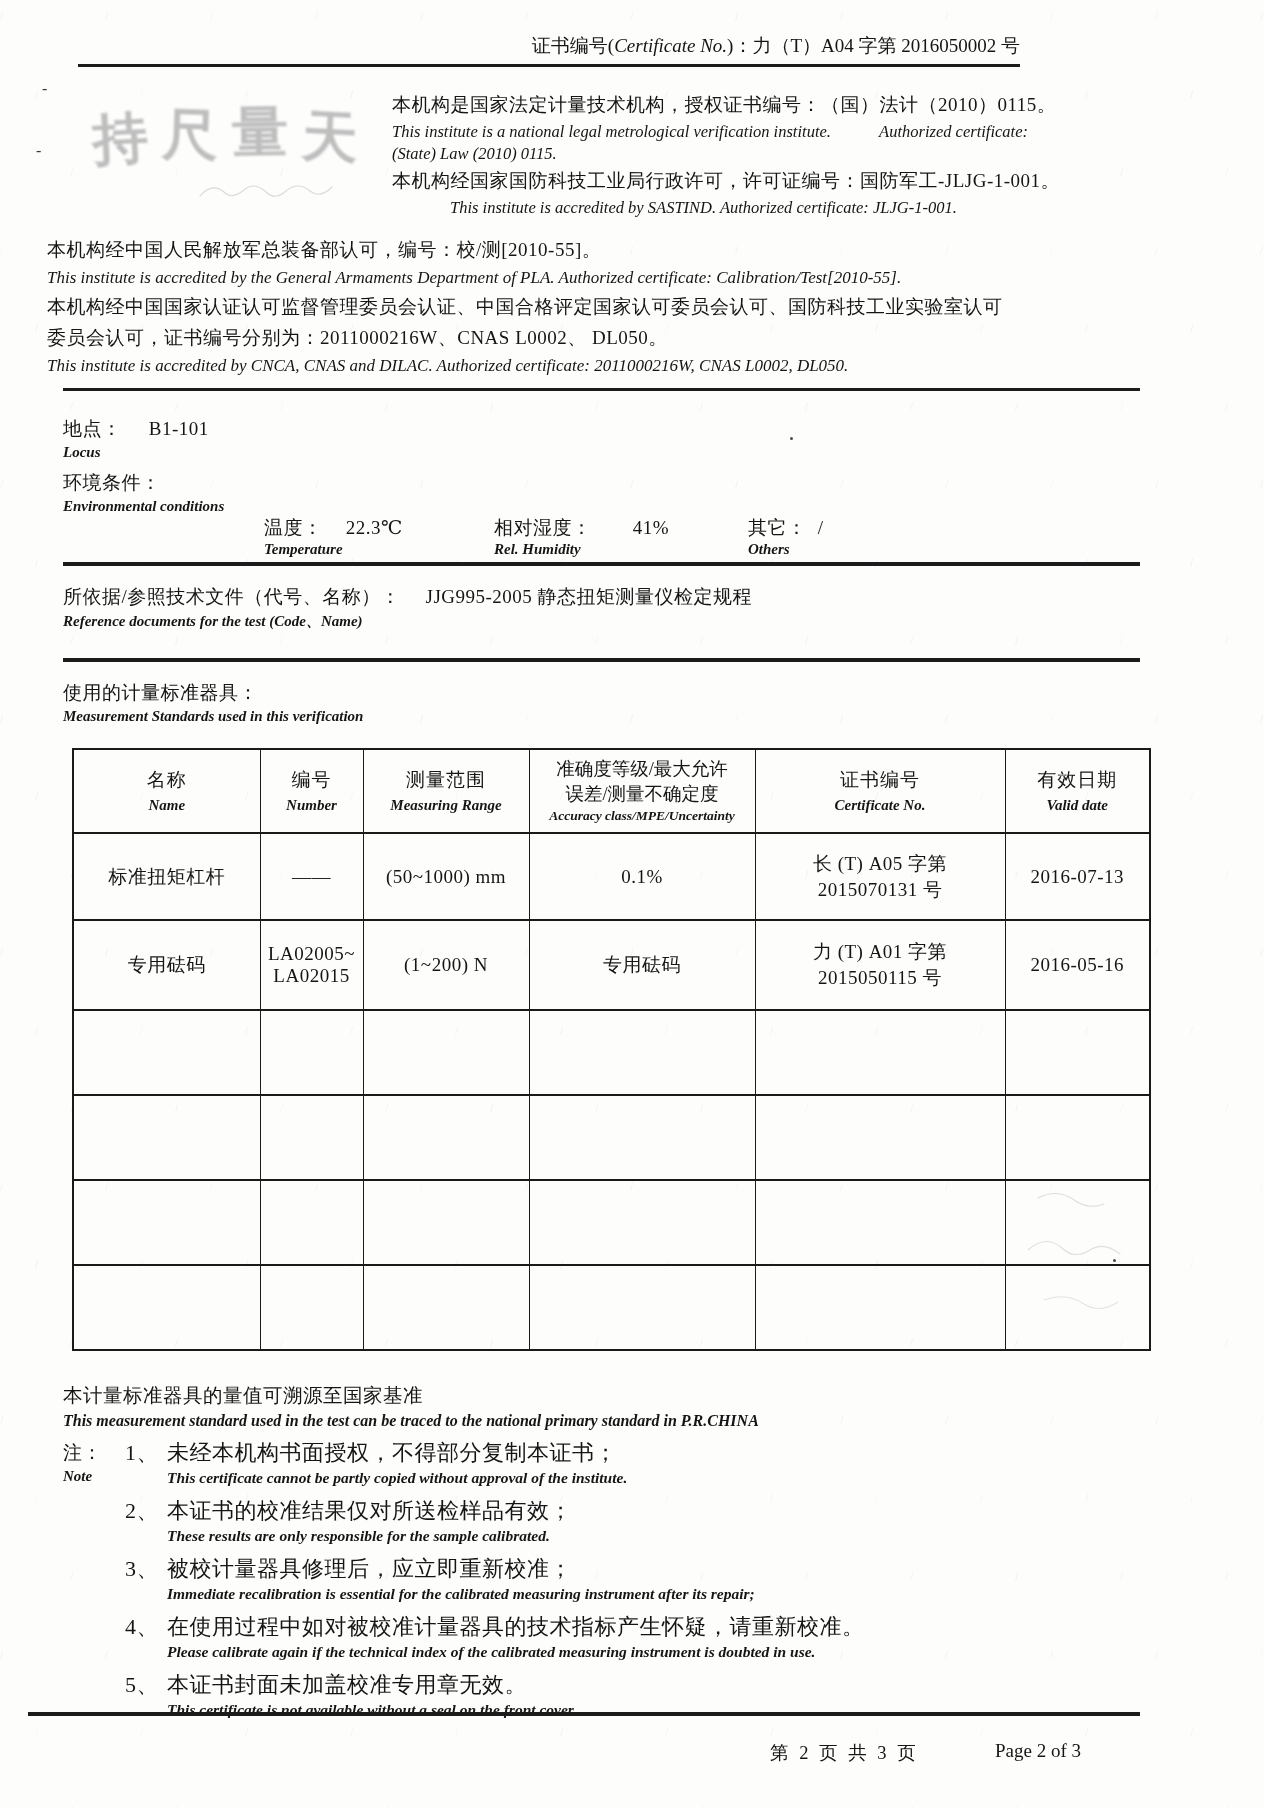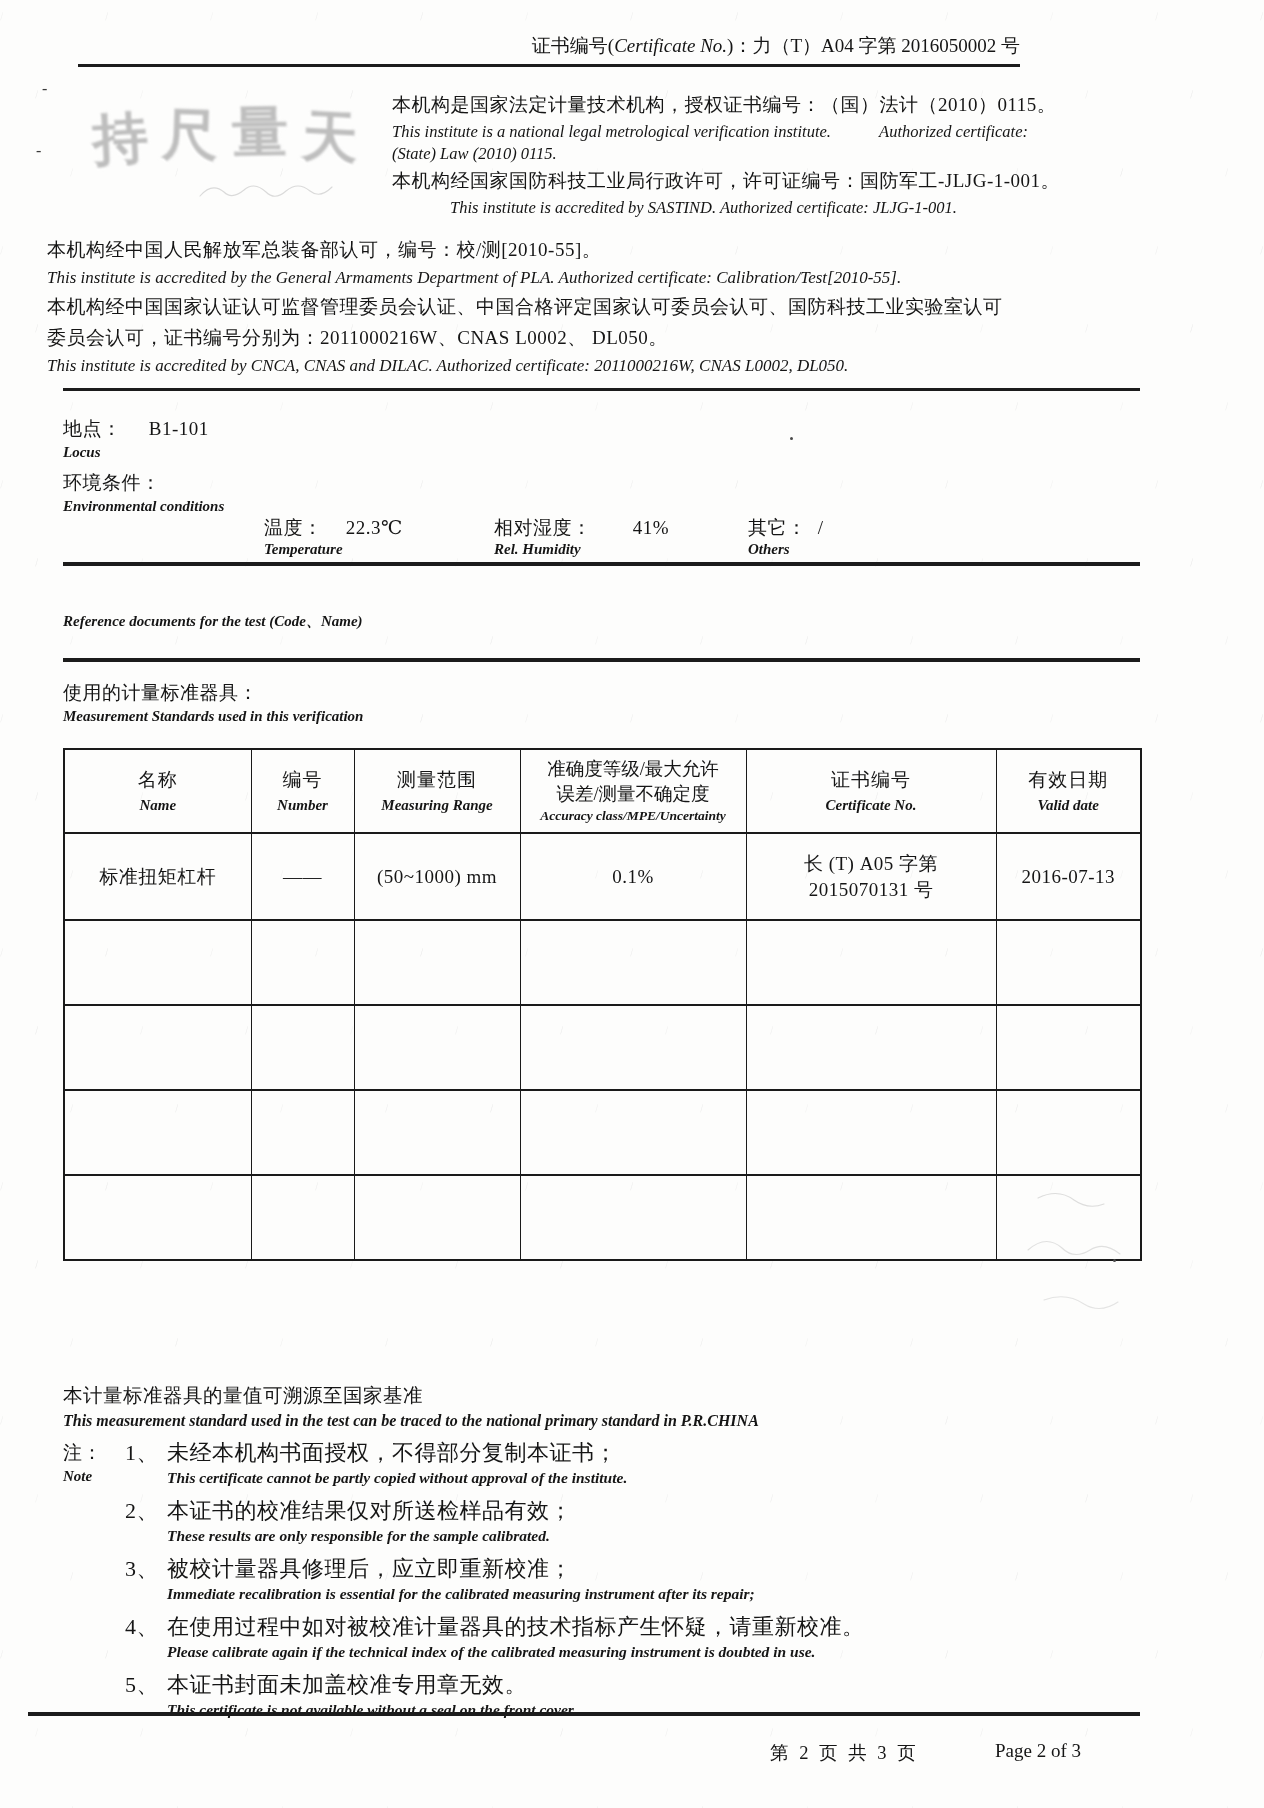--- a/index.html
+++ b/index.html
@@ -424,28 +424,32 @@
   <div class="abs enb" style="top:541px;left:494px;">Rel. Humidity</div>
 
   <div class="abs zh" style="top:515px;left:748px;">
     <span>其它：</span>
     <span style="margin-left:6px;">/</span>
   </div>
   <div class="abs enb" style="top:541px;left:748px;">Others</div>
 
   <div class="abs rule" style="top:562px;left:63px;width:1077px;height:3.5px;"></div>
 
+  <div class="abs zh" style="top:584px;left:63px;">
+    <span>所依据/参照技术文件（代号、名称）：</span>
+    <span style="margin-left:20px;">JJG995-2005 静态扭矩测量仪检定规程</span>
+  </div>
   <div class="abs enb" style="top:612px;left:63px;">Reference documents for the test (Code、Name)</div>
 
   <div class="abs rule" style="top:658px;left:63px;width:1077px;height:3.5px;"></div>
 
   <div class="abs zh" style="top:680px;left:63px;">使用的计量标准器具：</div>
   <div class="abs enb" style="top:708px;left:63px;">Measurement Standards used in this verification</div>
 
-  <table class="std abs" style="top:748px;left:63px;">
+  <table class="std abs" style="top:748px;left:72px;">
     <colgroup>
       <col style="width:187px">
         <col style="width:103px">
         <col style="width:166px">
       <col style="width:226px">
         <col style="width:250px">
         <col style="width:145px">
     </colgroup>
     <thead>
       <tr style="height:84px;">
@@ -461,20 +465,30 @@
     <tbody id="std-body">
         <tr style="height: 87px;">
           <td>标准扭矩杠杆</td>
           <td>——</td>
           <td>(50~1000) mm</td>
           <td>0.1%</td>
           <td>长 (T) A05 字第
 2015070131 号</td>
           <td>2016-07-13</td>
         </tr>
+        <tr style="height: 90px;">
+          <td>专用砝码</td>
+          <td>LA02005~
+LA02015</td>
+          <td>(1~200) N</td>
+          <td>专用砝码</td>
+          <td>力 (T) A01 字第
+2015050115 号</td>
+          <td>2016-05-16</td>
+        </tr>
         <tr style="height: 85px;">
           <td></td>
           <td></td>
           <td></td>
           <td></td>
           <td></td>
           <td></td>
         </tr>
         <tr style="height: 85px;">
           <td></td>

